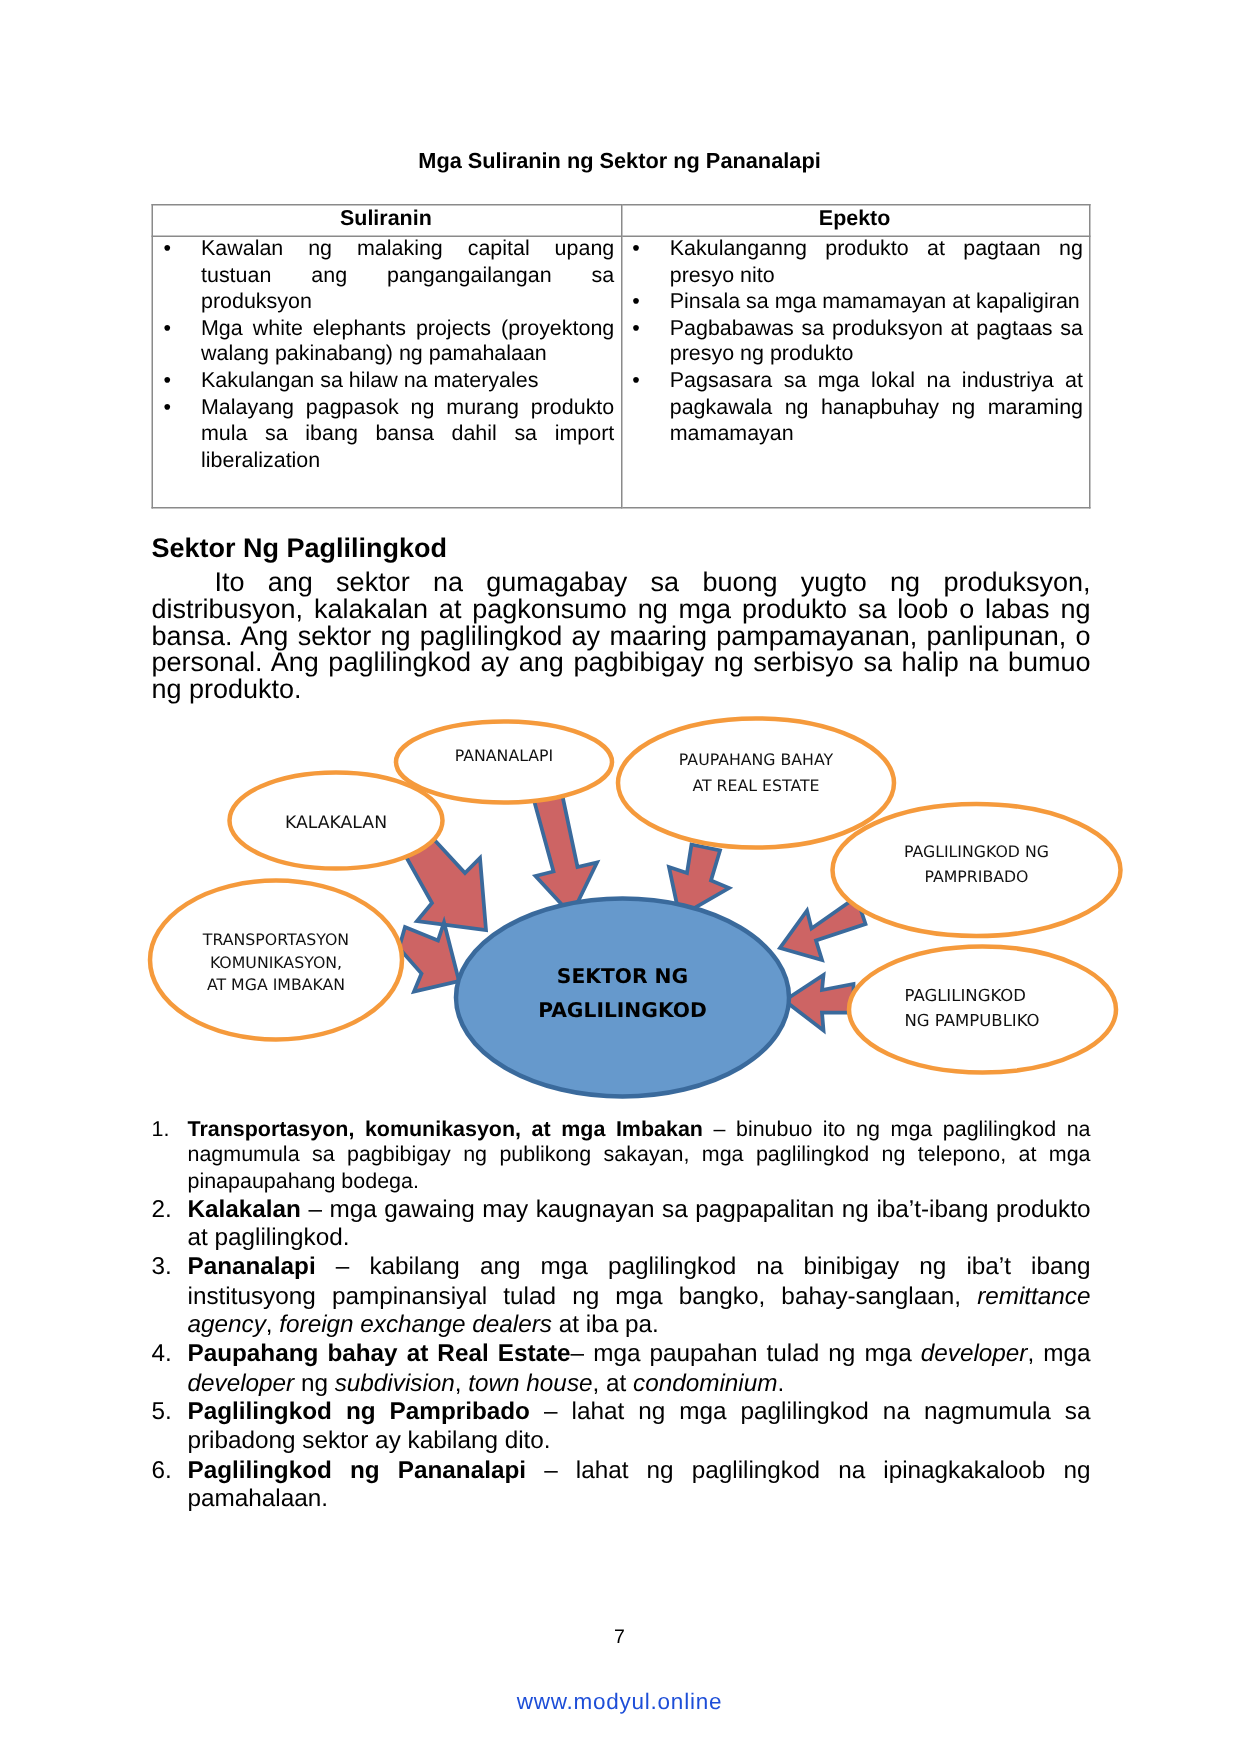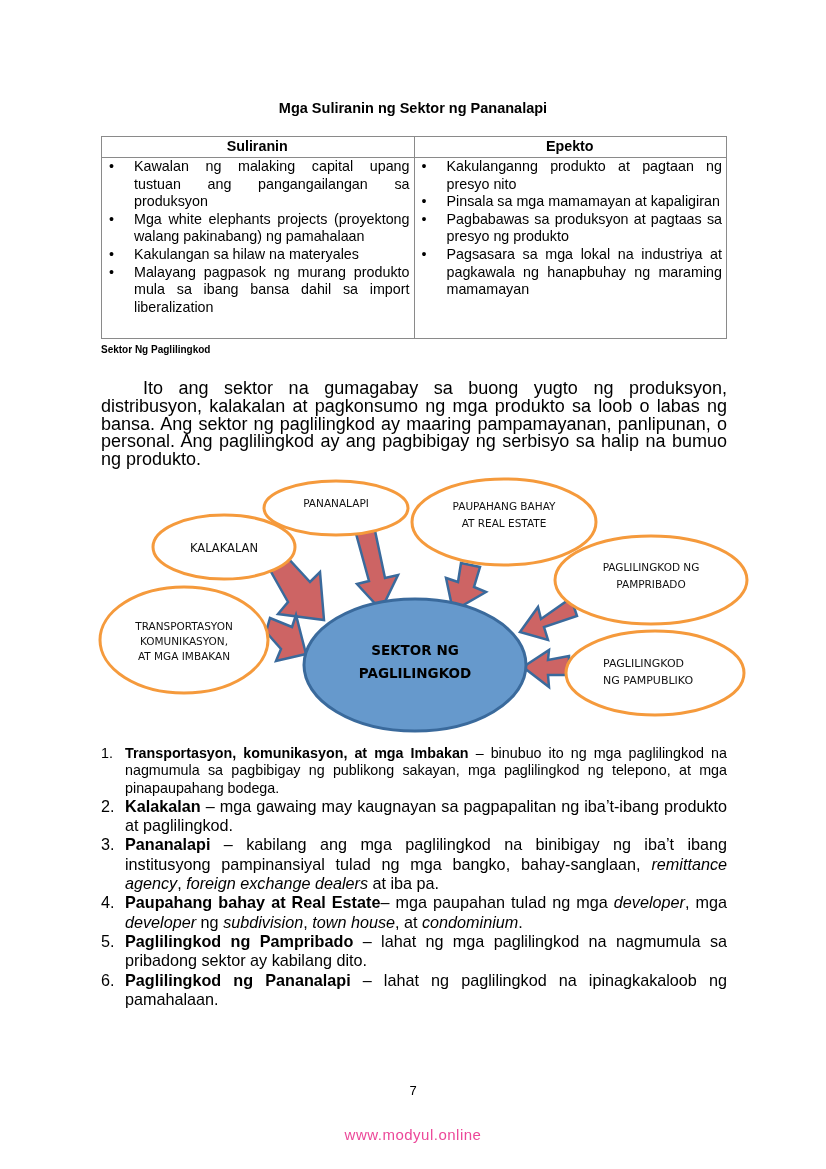--- a/index.html
+++ b/index.html
@@ -8,32 +8,32 @@
   .page-title { position: absolute; left: 0; width: 826px; top: 100px; text-align: center;
                 font-weight: bold; font-size: 14.5px; }
   table.issues { position: absolute; left: 101px; top: 136px; width: 626px;
                  border-collapse: collapse; font-size: 14.3px; line-height: 17.6px; }
   table.issues th, table.issues td { border: 1px solid #8a8a8a; vertical-align: top; padding: 0 4px 0 3px; margin-left: 26px; }
   table.issues th { font-weight: bold; text-align: center; height: 19px; padding-top: 1px; }
   table.issues td { height: 180px; width: 50%; }
   ul.blist { margin: 0; padding: 0; list-style: none; }
   ul.blist li { position: relative; padding-left: 29px; text-align: justify; }
   ul.blist li .bullet { position: absolute; left: 4px; top: 0; }
-  .section-h { position: absolute; left: 101px; top: 344px; font-weight: bold; font-size: 10px; }
+  .section-h { position: absolute; left: 101px; top: 355px; font-weight: bold; font-size: 18px; }
   .para { position: absolute; left: 101px; top: 380px; width: 626px; font-size: 18px;
           line-height: 17.8px; text-align: justify; text-indent: 42px; }
   svg.diagram { position: absolute; left: 0; top: 470px; }
   ol.defs { position: absolute; left: 101px; top: 745px; width: 626px; margin: 0; padding: 0; list-style: none; }
   ol.defs li { position: relative; padding-left: 24px; text-align: justify; }
   ol.defs li .num { position: absolute; left: 0; top: 0; }
   ol.defs li.small { font-size: 14.3px; line-height: 17.3px; }
   ol.defs li.large { font-size: 16.2px; line-height: 19.3px; }
   .page-num { position: absolute; left: 0; width: 826px; top: 1083px; text-align: center; font-size: 13px; }
   .watermark { position: absolute; left: 0; width: 826px; top: 1126px; text-align: center;
-               font-size: 15px; color: #ec4899; letter-spacing: 0.5px; }
+               font-size: 15px; color: #1d4ed8; letter-spacing: 0.5px; }
 </style>
 </head>
 <body>
 
 <div class="page-title">Mga Suliranin ng Sektor ng Pananalapi</div>
 
 <table class="issues">
   <thead>
     <tr>
       <th>Suliranin</th>

